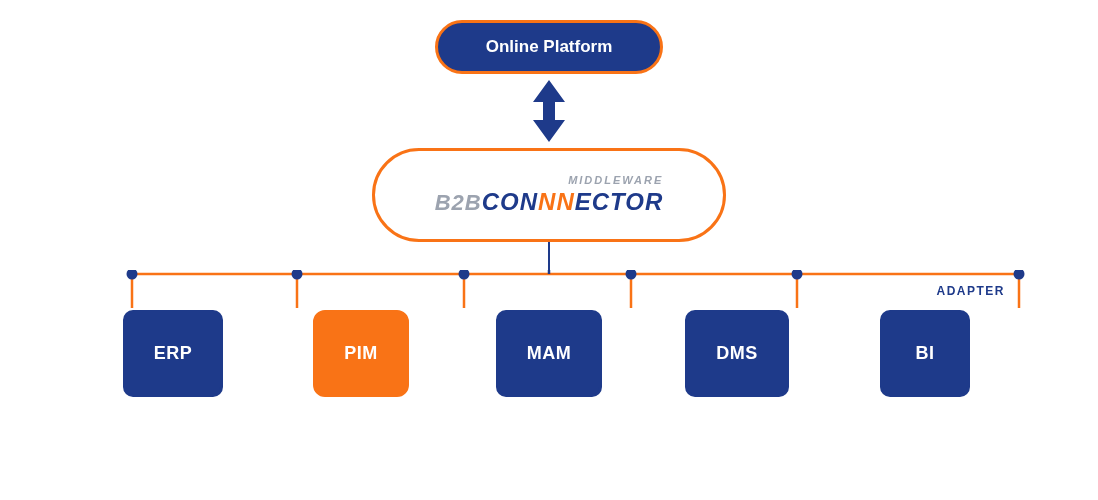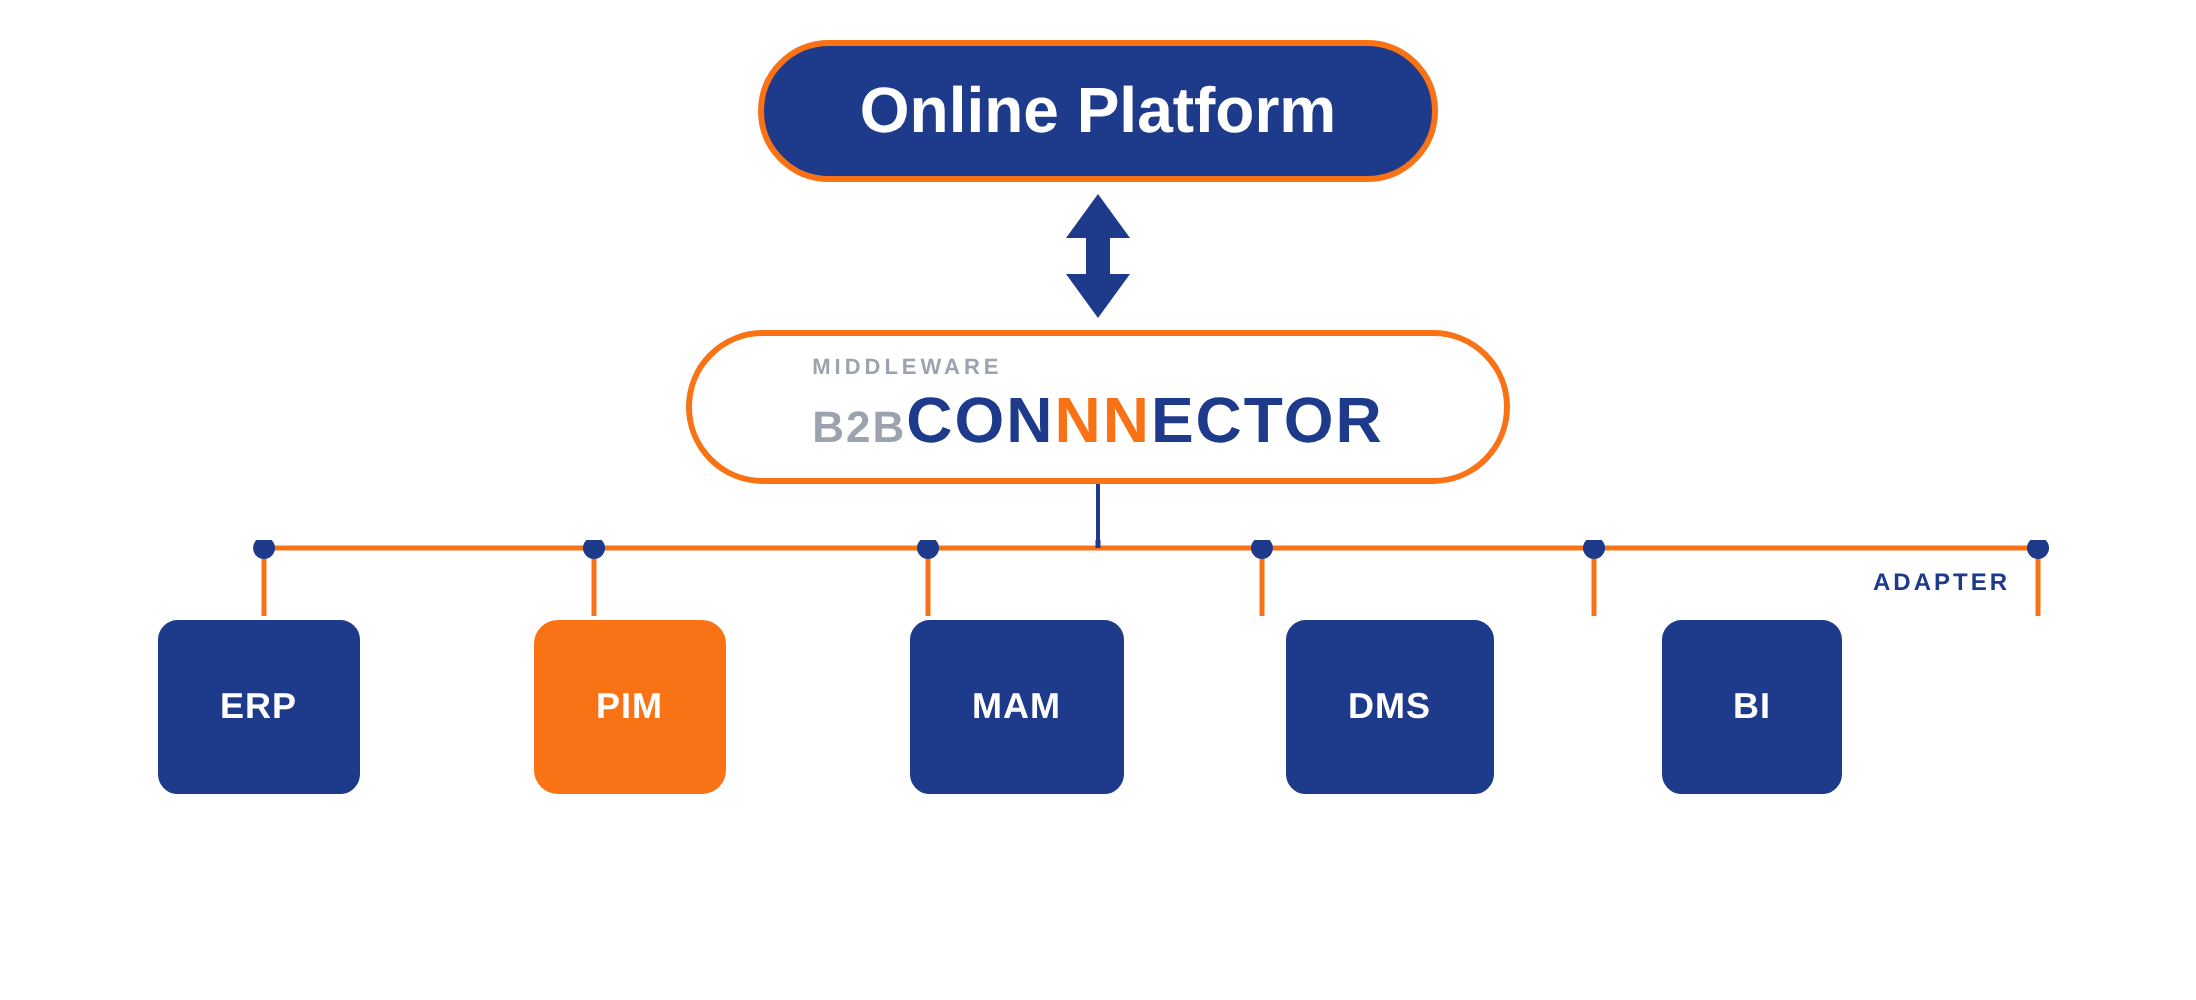--- a/index.html
+++ b/index.html
@@ -29,45 +29,46 @@
       border: 3px solid #f97316;
       border-radius: 50px;
       padding: 14px 48px;
       display: inline-flex;
       align-items: center;
       justify-content: center;
       margin-bottom: 0;
     }
     .online-platform-box span {
       color: #ffffff;
-      font-size: 32px;
+      font-size: 17px;
       font-weight: 800;
       white-space: nowrap;
       text-align: right;
     }
 
     
     .arrow-area {
       display: flex;
       flex-direction: column;
       align-items: center;
       margin: 2px 0;
     }
 
     
     .middleware-box {
       border: 3px solid #f97316;
       border-radius: 50px;
-      padding: 10px 60px;
+      padding: 23px 60px;
       display: inline-flex;
       flex-direction: column;
-      align-items: flex-start;
+      align-items: flex-end;
       justify-content: center;
       background: #ffffff;
       min-width: 320px;
+      font-style: italic;
     }
     .middleware-label {
       color: #9ca3af;
       font-size: 11px;
       font-weight: 700;
       letter-spacing: 2px;
       text-transform: uppercase;
       margin-bottom: 2px;
     }
     .b2b-connector-text {
@@ -77,21 +78,21 @@
       font-weight: 900;
       letter-spacing: 1px;
     }
     .b2b-part {
       color: #9ca3af;
       font-size: 22px;
       font-weight: 700;
     }
     .connector-part {
       color: #1e3a8a;
-      font-size: 32px;
+      font-size: 24px;
       font-weight: 900;
     }
     .connector-nn {
       color: #f97316;
     }
 
     
     .bottom-section {
       position: relative;
       width: 100%;
@@ -116,21 +117,21 @@
       justify-content: center;
       gap: 0;
       width: 100%;
       padding: 0 20px;
       position: relative;
     }
 
     .node-col {
       display: flex;
       flex-direction: column;
-      align-items: flex-start;
+      align-items: center;
       flex: 1;
       position: relative;
     }
 
     .node-box {
       border: 3px solid #1e3a8a;
       border-radius: 10px;
       padding: 30px 28px;
       background: #1e3a8a;
       color: #ffffff;

